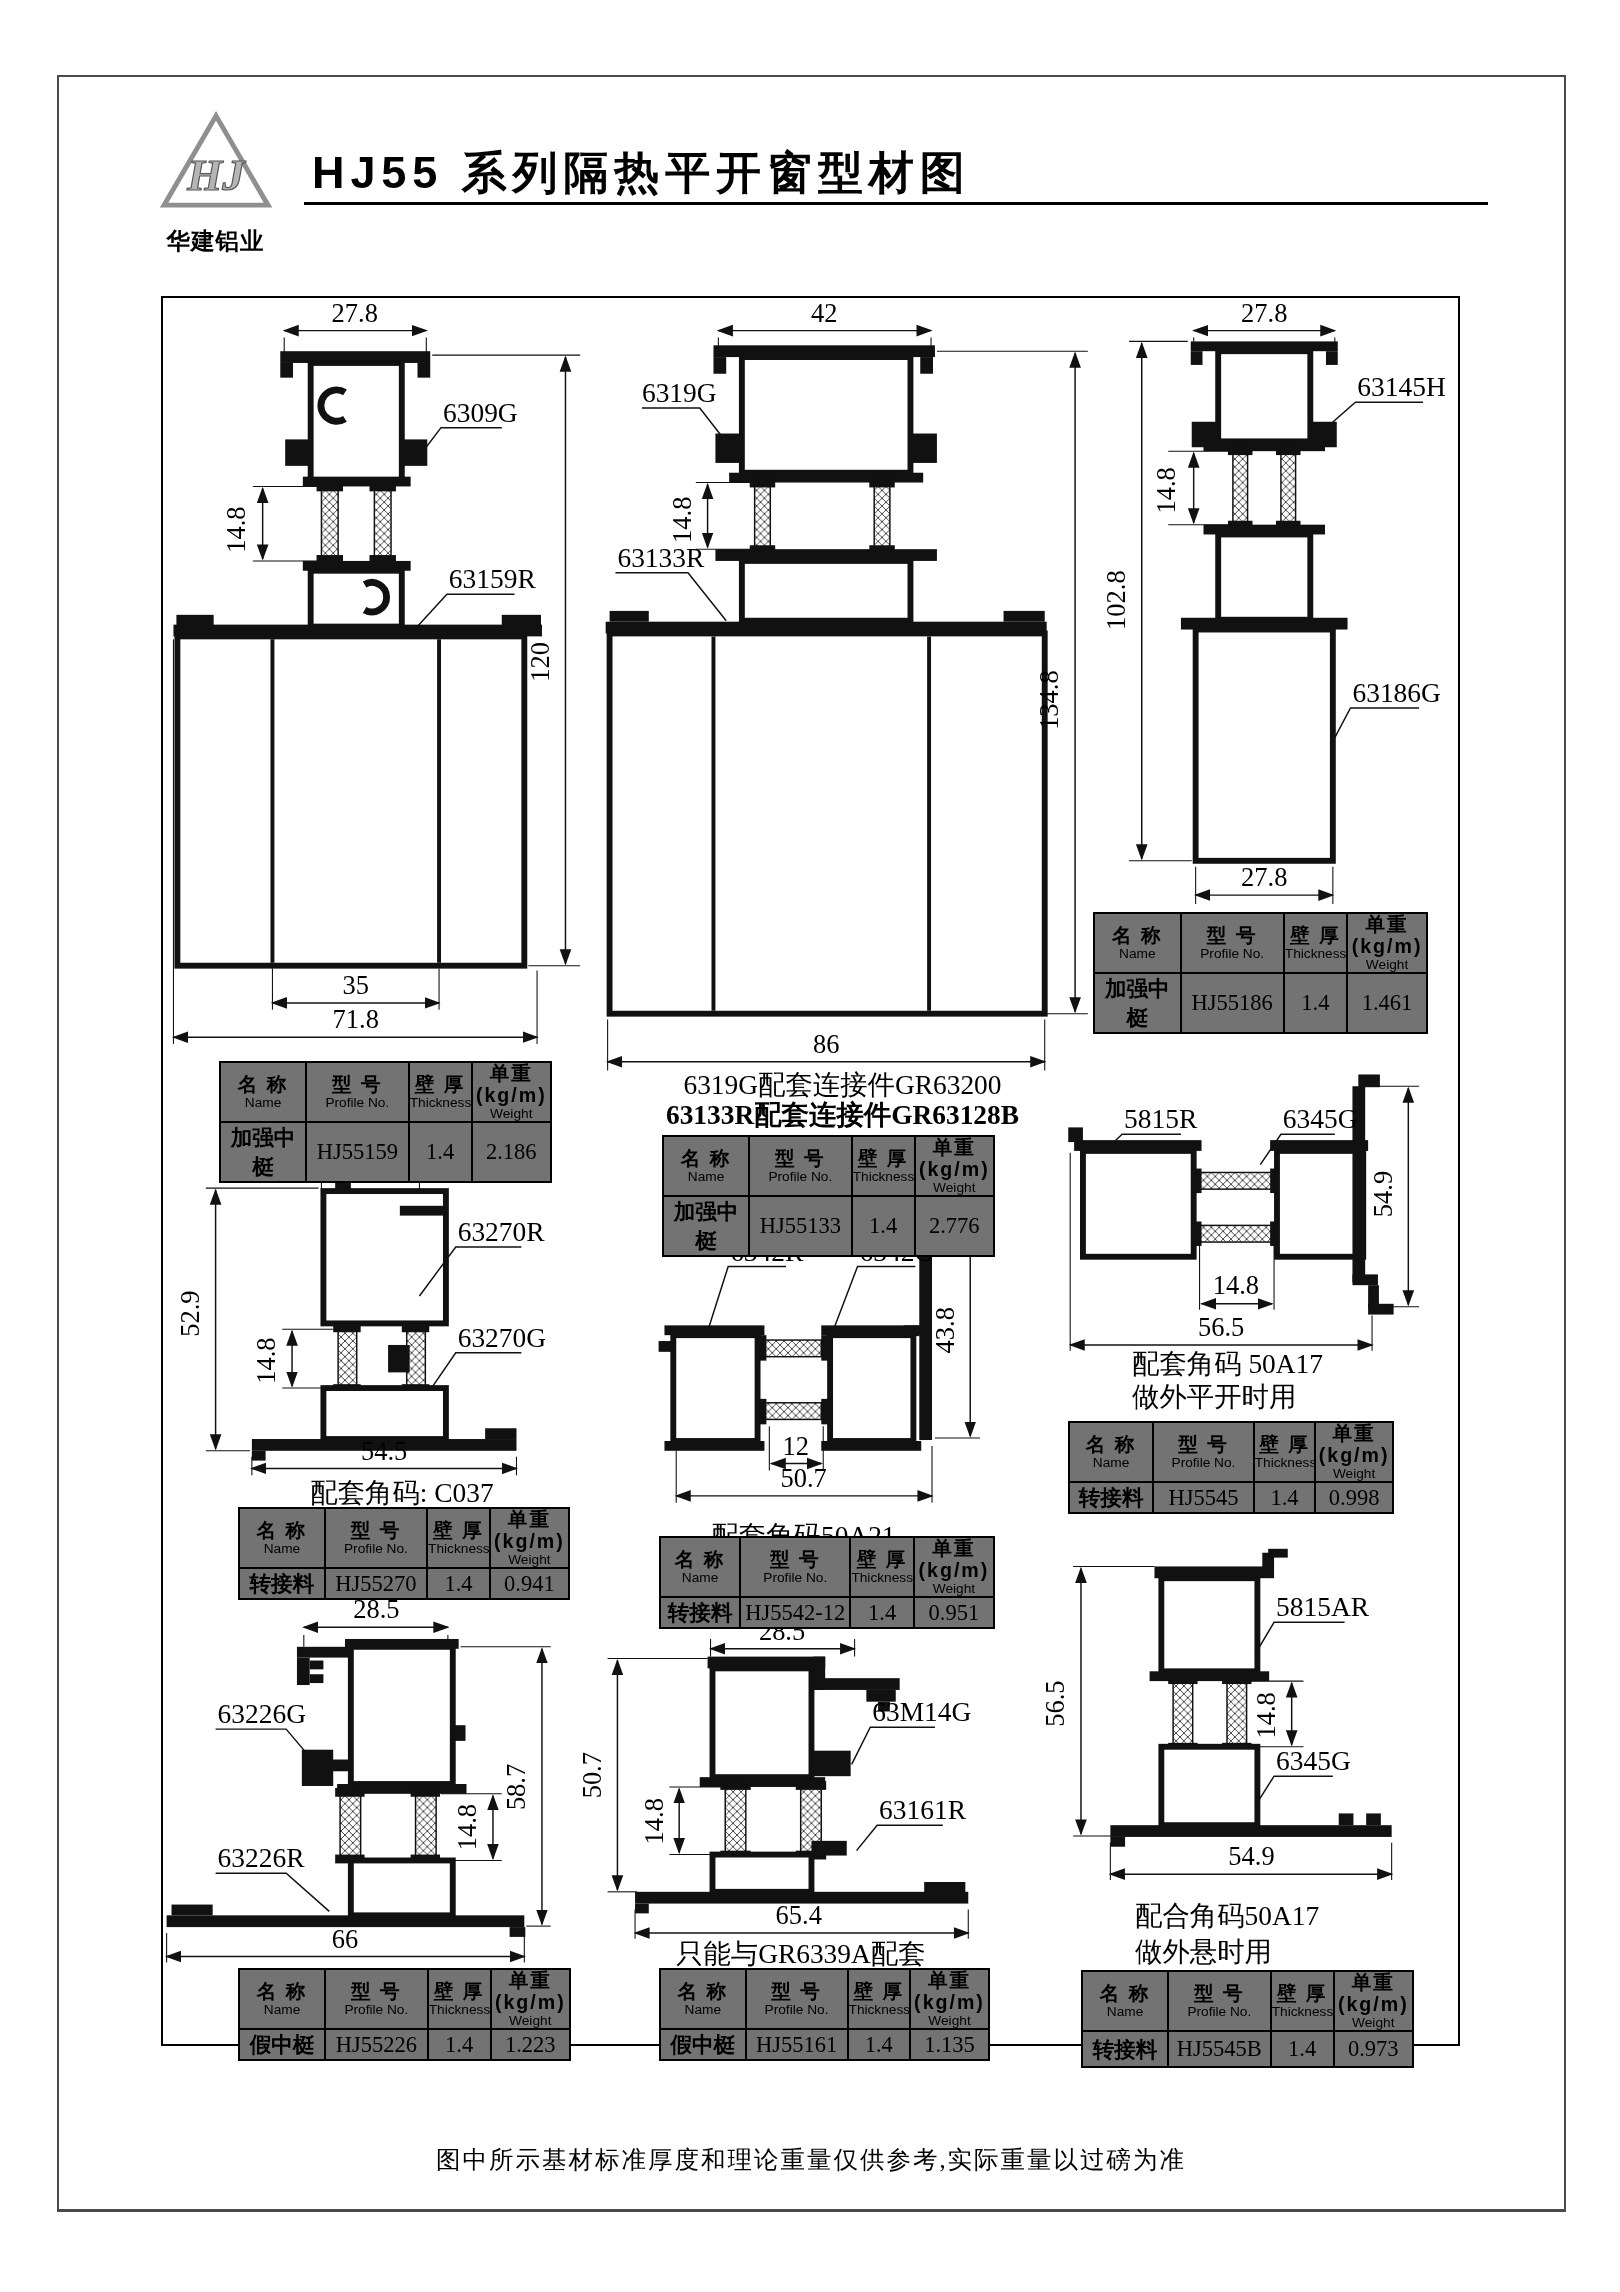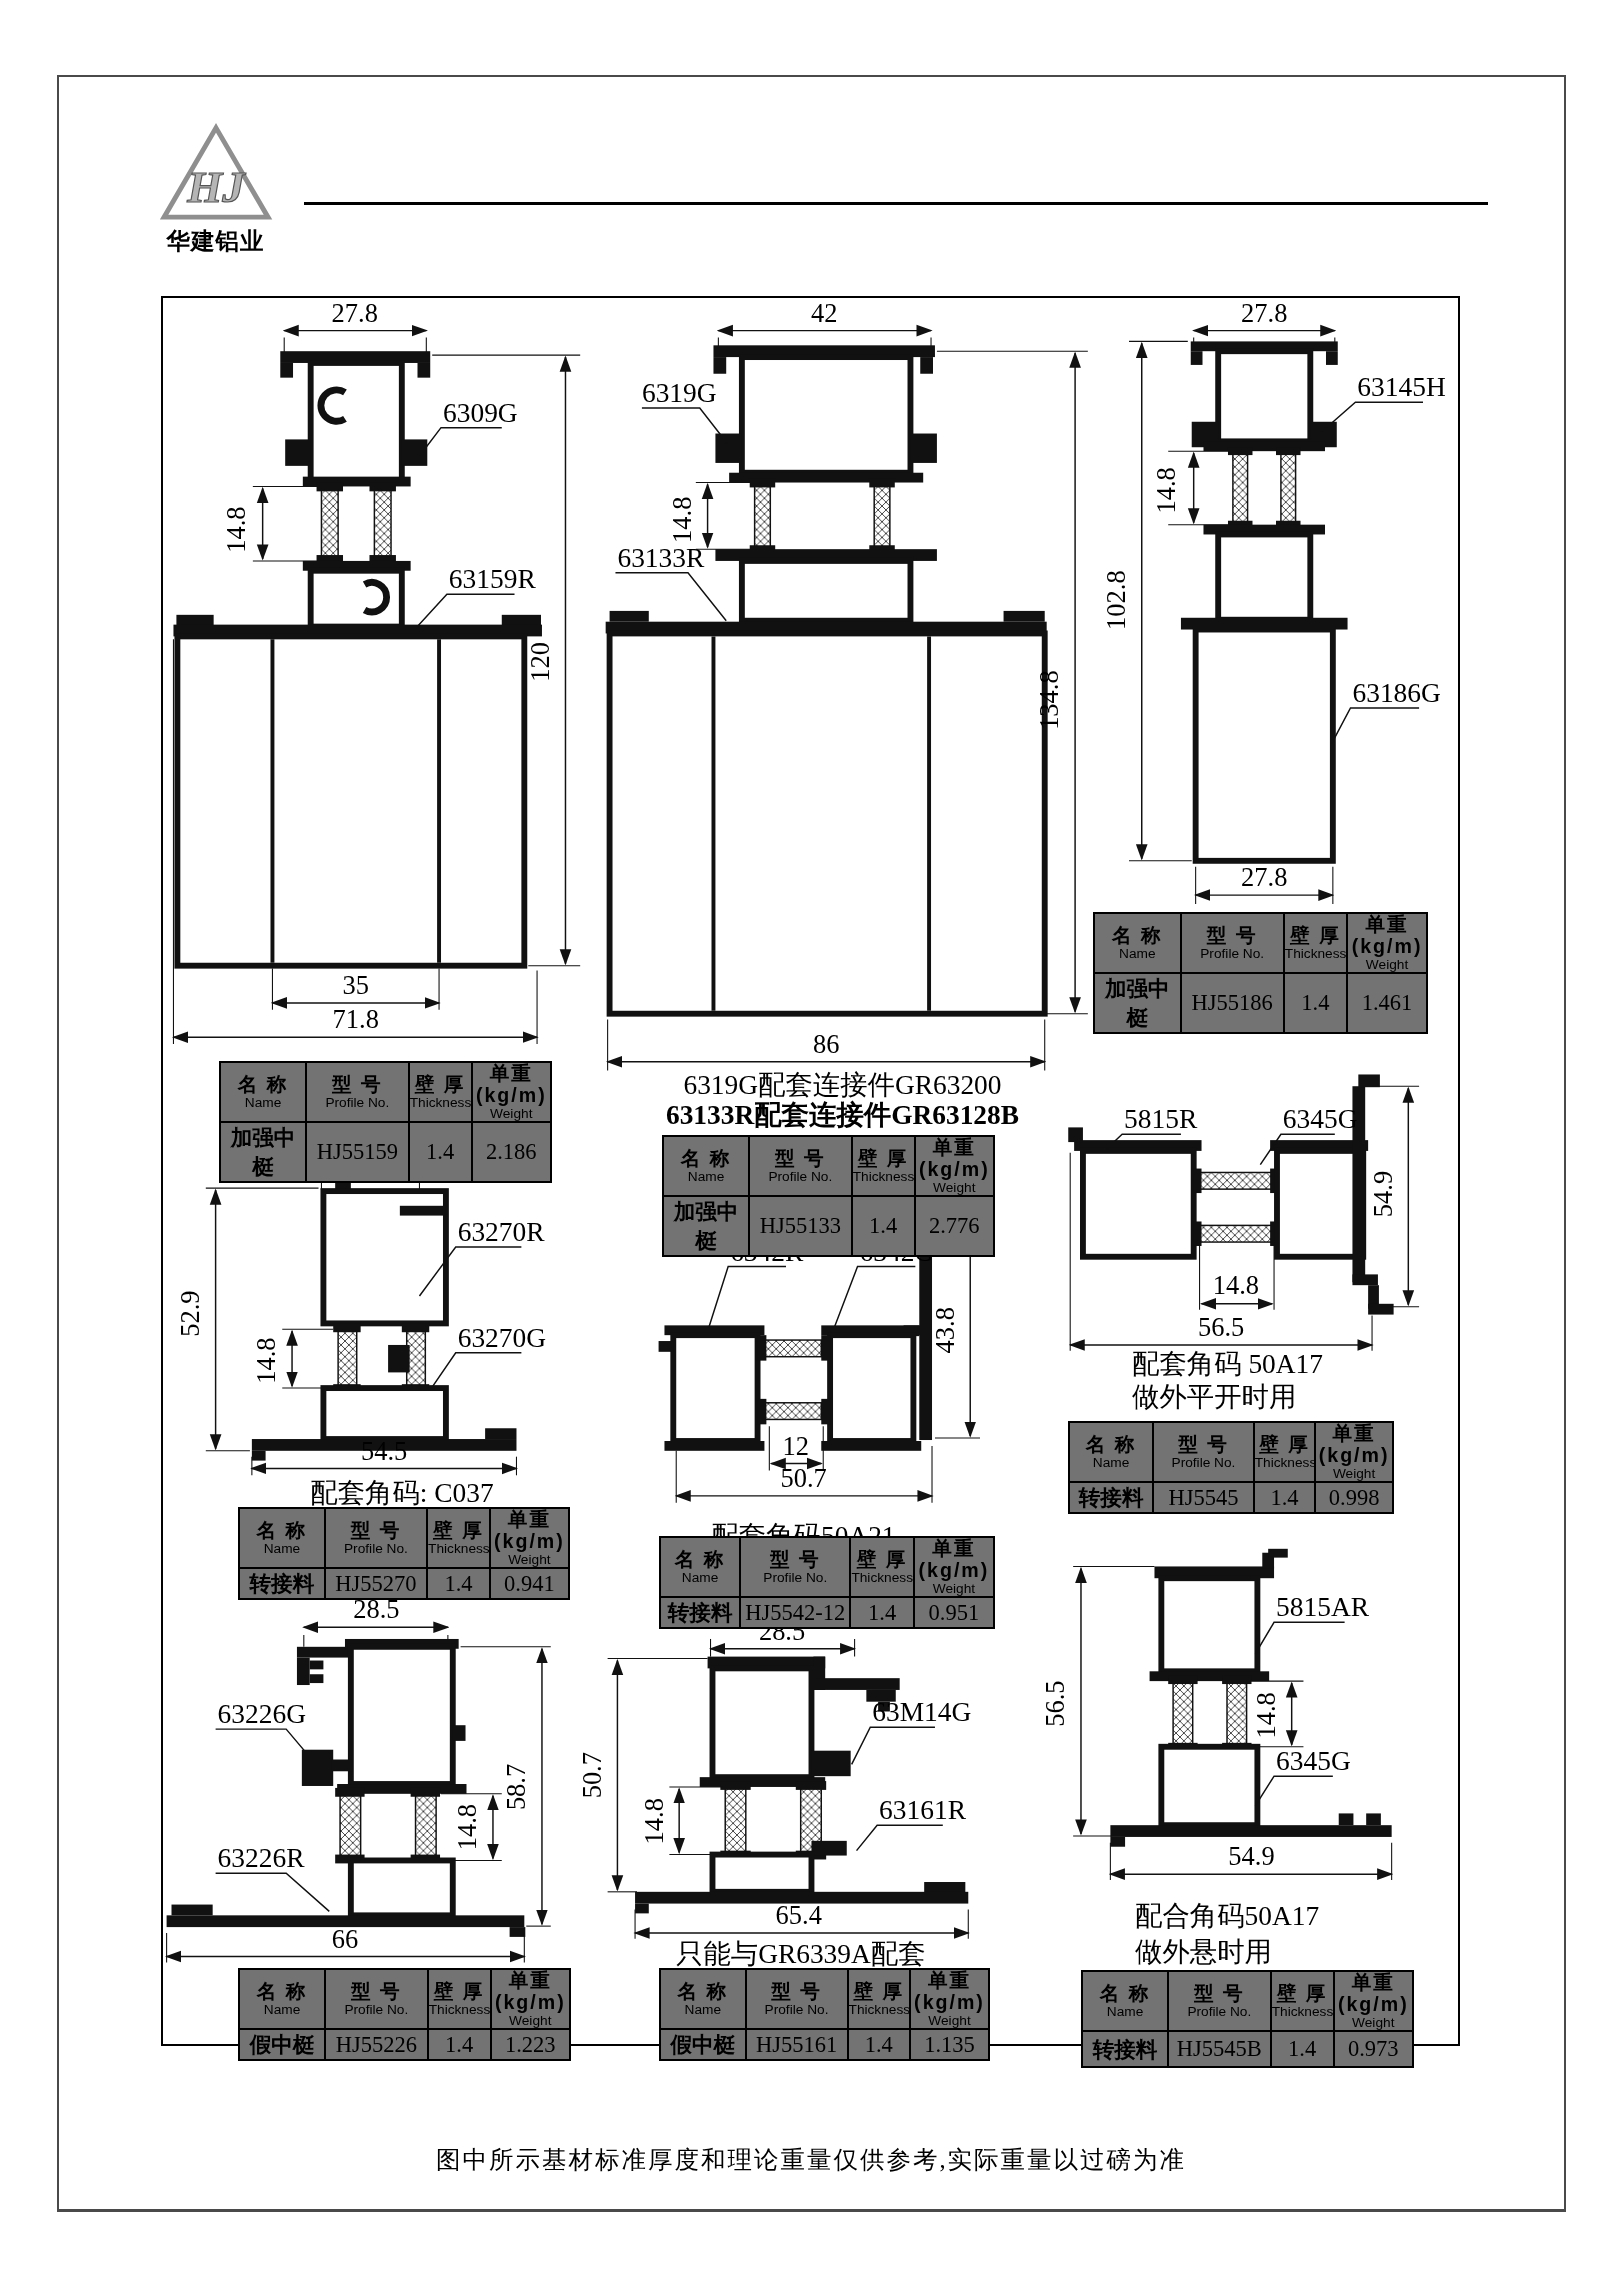--- a/index.html
+++ b/index.html
@@ -58,27 +58,28 @@
   text.pt { font-family:"Liberation Serif", serif; font-size:28px; fill:#000; }
   .logo-hj { font-family:"Liberation Serif", serif; font-size:46px; font-weight:bold; font-style:italic; fill:#b5b5b5; stroke:#555; stroke-width:1.2; }
 </style>
 </head>
 <body>
 
 <div class="page">
 
   <div class="abs outer-border"></div>
 
-  <div class="abs" style="left:160px; top:122px; width:113px; height:103px;">
+  <div class="abs" style="left:160px; top:110px; width:113px; height:103px;">
     <svg width="113" height="103" viewBox="0 0 115 105">
       <path d="M57,6 L110,97 L4,97 Z" fill="none" stroke="#8f8f8f" stroke-width="5"></path>
       <text x="57" y="82" text-anchor="middle" class="logo-hj">HJ</text>
     </svg>
   </div>
   <div class="abs logo-company">华建铝业</div>
+  <div class="abs title">HJ55 系列隔热平开窗型材图</div>
   <div class="abs title-rule"></div>
 
   <div class="abs frame"></div>
 
   <svg class="abs overlay" width="1620" height="2293" viewBox="0 0 1653 2339">
     <defs>
       <marker id="ma" viewBox="0 0 10 10" refX="9" refY="5" markerWidth="11" markerHeight="11" orient="auto-start-reverse">
         <path d="M0,1.4 L10,5 L0,8.6 Z" fill="#111"></path>
       </marker>
       <pattern id="hp" width="8" height="8" patternUnits="userSpaceOnUse">

